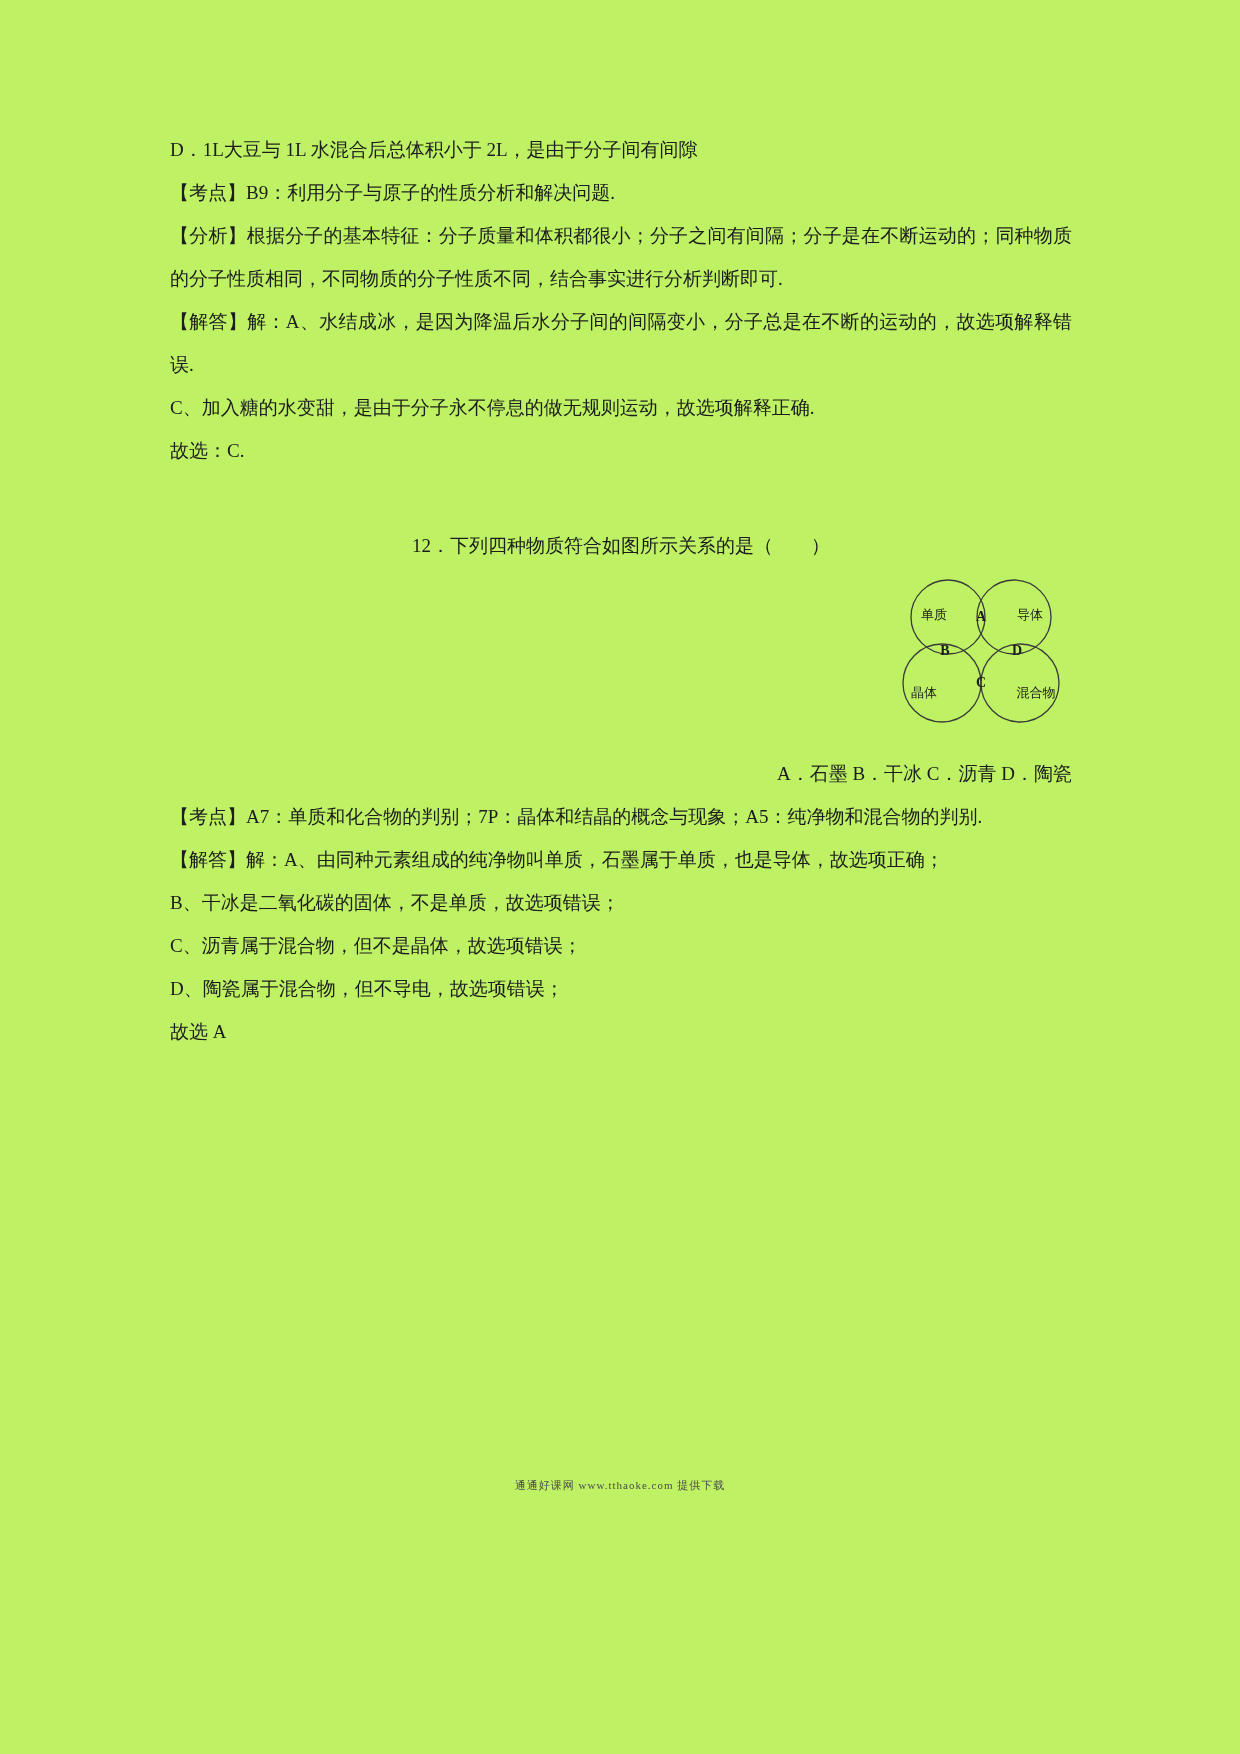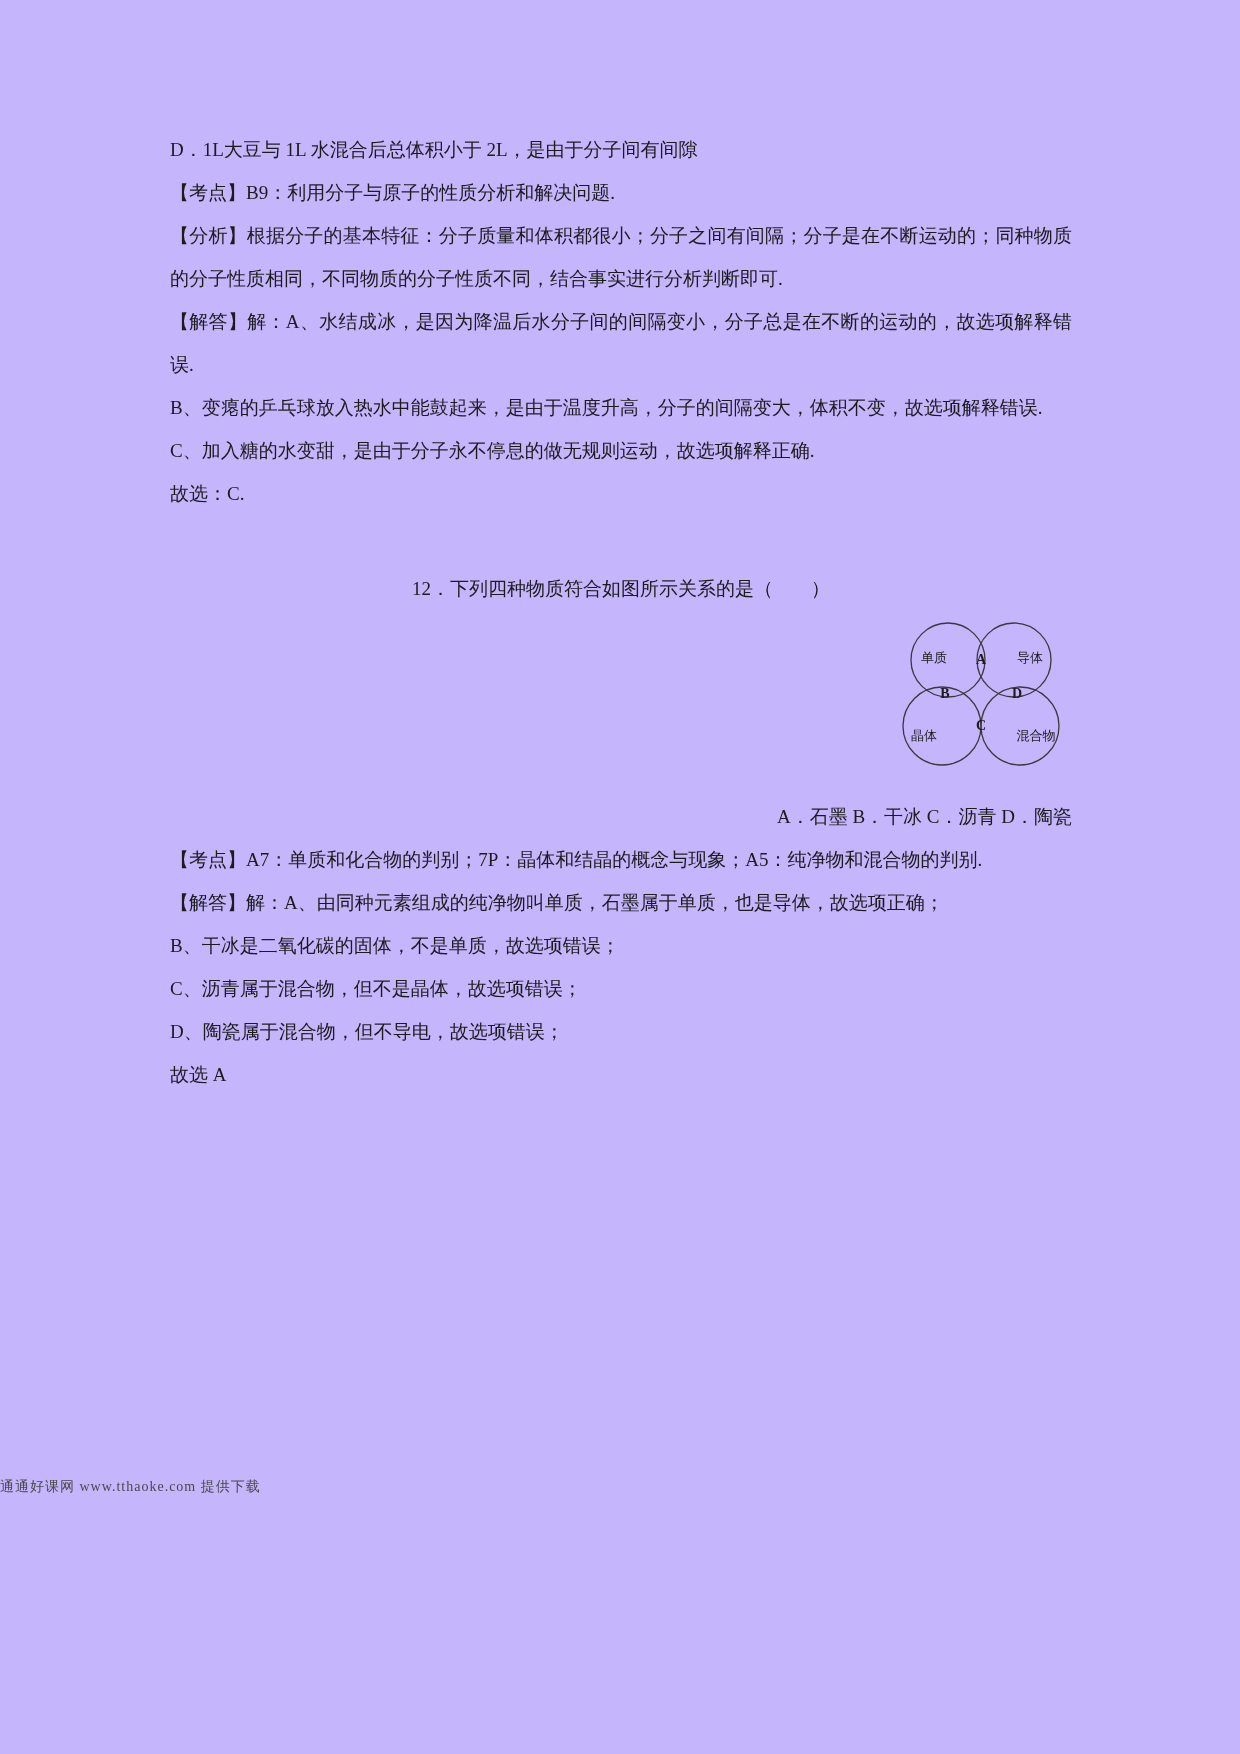--- a/index.html
+++ b/index.html
@@ -5,21 +5,21 @@
   html, body {
     margin: 0;
     padding: 0;
     background: #e8e8e8;
   }
   .page {
     position: relative;
     width: 1240px;
     height: 1754px;
     margin: 0 auto;
-    background: #c4b5fd;
+    background: #bef264;
     font-family: "Liberation Serif", "DejaVu Serif", serif;
     color: #1c1c1c;
     overflow: hidden;
   }
   .content {
     position: absolute;
     top: 128px;
     left: 170px;
     width: 902px;
     font-size: 19px;
@@ -61,36 +61,36 @@
   }
   .options-line {
     margin-top: 6px !important;
     text-align: right;
   }
   .footer {
     position: absolute;
     top: 1478px;
     left: 0;
     width: 100%;
-    font-size: 14px;
+    text-align: center;
+    font-size: 11px;
     color: #4a4a4a;
     letter-spacing: 1px;
   }
 </style>
 </head>
 <body>
 
 <div class="page">
   <div class="content">
 
     <p>D．1L大豆与 1L 水混合后总体积小于 2L，是由于分子间有间隙</p>
     <p>【考点】B9：利用分子与原子的性质分析和解决问题.</p>
     <p>【分析】根据分子的基本特征：分子质量和体积都很小；分子之间有间隔；分子是在不断运动的；同种物质的分子性质相同，不同物质的分子性质不同，结合事实进行分析判断即可.</p>
     <p>【解答】解：A、水结成冰，是因为降温后水分子间的间隔变小，分子总是在不断的运动的，故选项解释错误.</p>
-    <p>B、变瘪的乒乓球放入热水中能鼓起来，是由于温度升高，分子的间隔变大，体积不变，故选项解释错误.</p>
     <p>C、加入糖的水变甜，是由于分子永不停息的做无规则运动，故选项解释正确.</p>
     <p>故选：C.</p>
 
     <p class="q-title">12．下列四种物质符合如图所示关系的是（　　）</p>
 
     <div class="figure-wrap">
       <svg class="venn" width="178" height="156" viewBox="0 0 178 156" xmlns="http://www.w3.org/2000/svg">
         <circle cx="54" cy="42" r="37"></circle>
         <circle cx="120" cy="42" r="37"></circle>
         <circle cx="48" cy="108" r="39"></circle>

